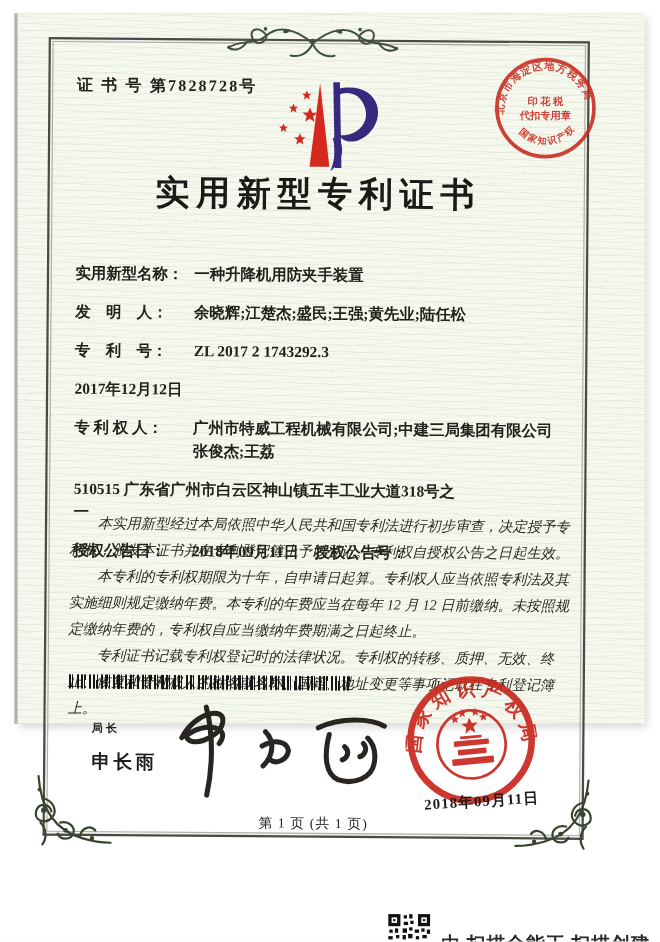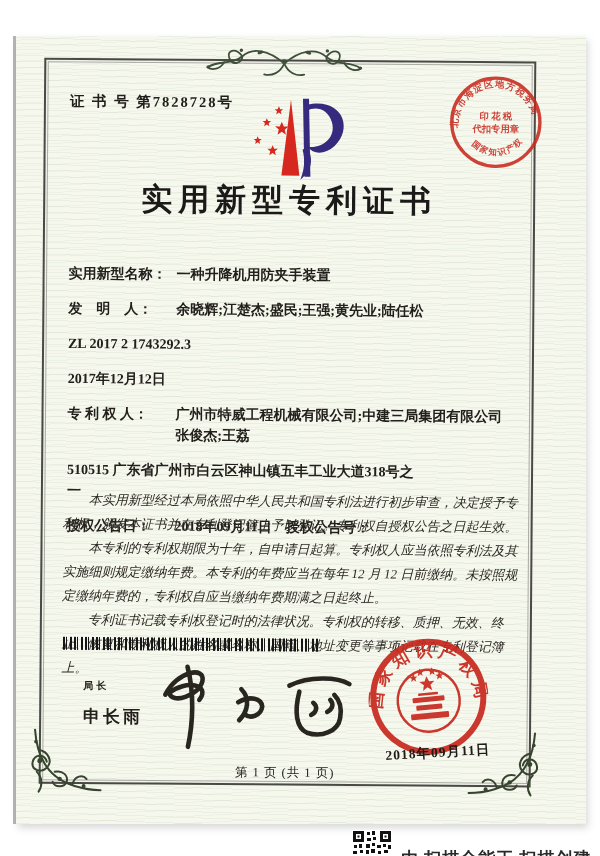--- a/index.html
+++ b/index.html
@@ -7,21 +7,21 @@
     --paper:#f6f8ee; --frame:#4a4a44; --ornament:#3f4f3a; --ink:#23201c;
   }
   *{margin:0;padding:0;box-sizing:border-box;}
   html,body{width:600px;height:856px;}
   body{
     position:relative;background:#ffffff;overflow:hidden;
     font-family:"Liberation Serif","DejaVu Serif",serif;color:var(--ink);
   }
   
   .paper{
-    position:absolute;left:16px;top:36px;width:570px;height:788px;
+    position:absolute;left:16px;top:12px;width:570px;height:646px;
     background-color:var(--paper);
     background-image:
       repeating-linear-gradient(2deg, rgba(125,160,120,.10) 0 1px, transparent 1px 6px),
       repeating-linear-gradient(-3deg, rgba(125,160,120,.07) 0 1px, transparent 1px 7px);
     box-shadow:-3px 0 0 rgba(90,90,90,.45), 2px 4px 7px rgba(130,130,130,.30);
   }
   
   .frame{
     position:absolute;left:28px;top:22px;width:492px;height:726px;
     border:2px solid var(--frame);
@@ -170,20 +170,21 @@
     <div class="fields">
       <div class="row">
         <span class="flabel">实用新型名称：</span>
         <span class="fval">一种升降机用防夹手装置</span>
       </div>
       <div class="row">
         <span class="flabel">发　明　人：</span>
         <span class="fval">余晓辉;江楚杰;盛民;王强;黄先业;陆任松</span>
       </div>
       <div class="row">
+        <span class="flabel">专　利　号：</span>
         <span class="fval">ZL 2017 2 1743292.3</span>
       </div>
       <div class="row">
         <span class="fval">2017年12月12日</span>
       </div>
       <div class="row">
         <span class="flabel">专 利 权 人：</span>
         <span class="fval">
           <div>广州市特威工程机械有限公司;中建三局集团有限公司</div>
           <div>张俊杰;王荔</div>

